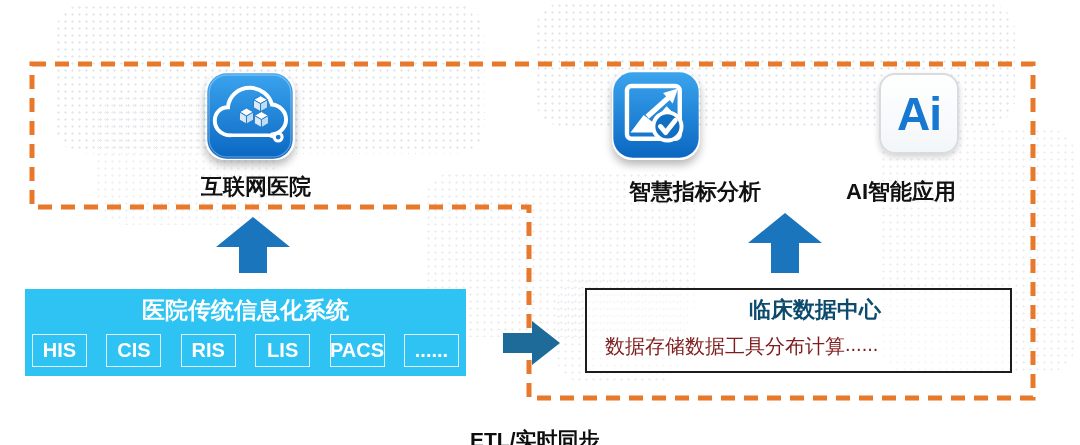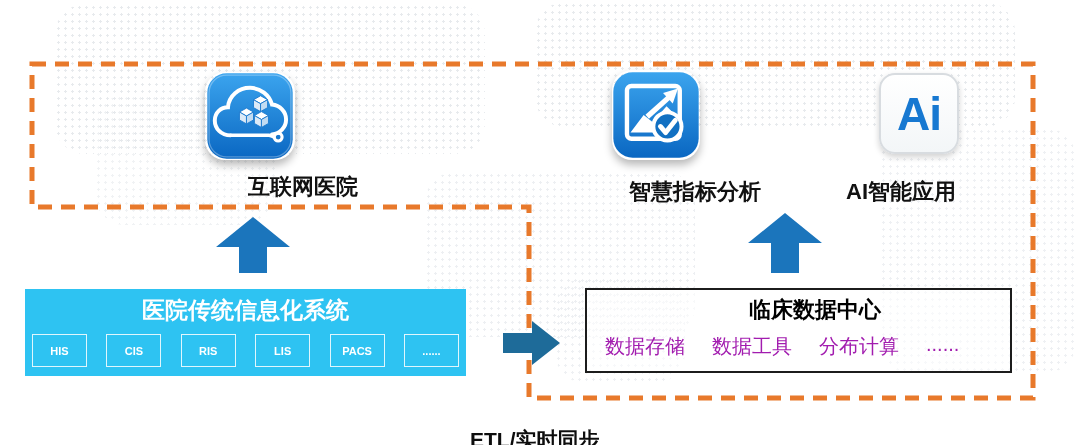--- a/index.html
+++ b/index.html
@@ -36,53 +36,53 @@
   }
   .icon-ai span{
     font-size:46px;font-weight:bold;color:#1778D1;letter-spacing:-1px;line-height:1;
   }
   .icon svg{display:block;width:100%;height:100%;}
 
   .toplabel{
     position:absolute;transform:translateX(-50%);
     font-size:22px;font-weight:bold;color:#111;white-space:nowrap;
   }
-  .l1{left:256px;top:172px;margin-left:47px;}
+  .l1{left:256px;top:172px;}
   .l2{left:667px;top:177px;margin-left:28px;}
   .l3{left:901px;top:177px;}
 
   
   .legacy-box{
     position:absolute;left:25px;top:289px;width:441px;height:87px;
     background:#2EC3F2;
   }
   .legacy-title{
     margin-top:6px;text-align:center;color:#fff;font-weight:bold;font-size:23px;
   }
   .modules{
     position:absolute;left:7px;right:7px;bottom:9px;
     display:flex;justify-content:space-between;
   }
   .module{
     width:55px;height:33px;border:1.5px solid rgba(255,255,255,.85);
-    color:#fff;font-weight:bold;font-size:11px;
+    color:#fff;font-weight:bold;font-size:20px;
     display:flex;align-items:center;justify-content:center;box-sizing:border-box;
   }
 
   
   .cdc-box{
     position:absolute;left:585px;top:288px;width:427px;height:85px;
     border:2.5px solid #1c1c1c;background:rgba(255,255,255,.55);box-sizing:border-box;
   }
   .cdc-title{
-    margin-top:5px;text-align:center;color:#000000;font-weight:bold;font-size:22px;margin-left:33px;
+    margin-top:5px;text-align:center;color:#0c4a6e;font-weight:bold;font-size:22px;margin-left:33px;
   }
   .cdc-items{
-    position:absolute;left:18px;bottom:11px;display:flex;gap:27px;
-    font-size:20px;color:#a21caf;white-space:nowrap;
+    position:absolute;left:18px;bottom:11px;display:flex;
+    font-size:20px;color:#7f1d1d;white-space:nowrap;
   }
 
   .etl{
     position:absolute;left:470px;top:426px;
     font-size:21px;font-weight:bold;color:#0d0d0d;white-space:nowrap;
   }
 </style>
 </head>
 <body>
 

